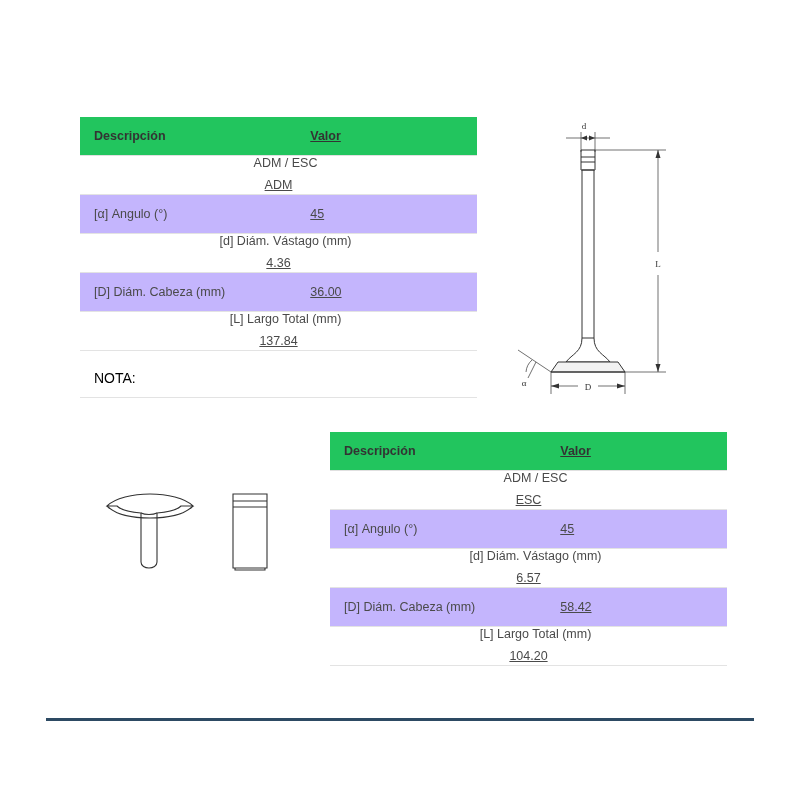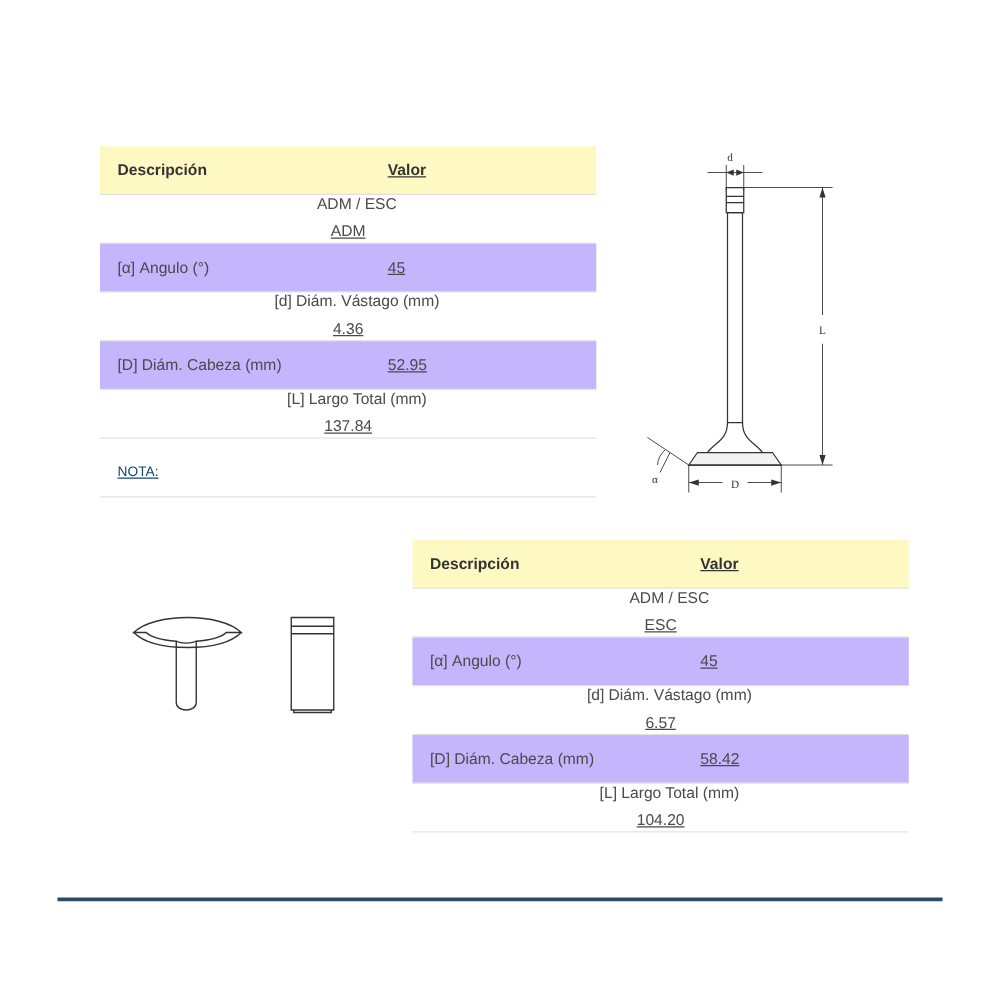--- a/index.html
+++ b/index.html
@@ -29,21 +29,21 @@
     font-size: 12.5px;
   }
   .spec-table .row {
     display: flex;
     align-items: center;
     height: 39px;
     border-bottom: 1px solid #e3e3e3;
     box-sizing: border-box;
   }
   .spec-table .row.head {
-    background: #fef9c3;
+    background: #22c55e;
     color: #3a3a3a;
     font-weight: bold;
     border-bottom: 1px solid #e0e0e0;
   }
   .spec-table .row.alt {
     background: #c4b5fd;
   }
   .spec-table .row.plain {
     background: #ffffff;
     flex-direction: column;
@@ -79,23 +79,22 @@
     width: 397px;
     height: 40px;
     border-bottom: 1px solid #e3e3e3;
     box-sizing: border-box;
     display: flex;
     align-items: center;
     background: #ffffff;
   }
   #note-block .note-label {
     padding-left: 14px;
-    font-size: 11px;
-    color: #0c4a6e;
-    text-decoration: underline;
+    font-size: 14px;
+    color: #000000;
   }
 
   
   #table-esc {
     left: 330px;
     top: 432px;
     width: 397px;
   }
 
   
@@ -148,21 +147,21 @@
     <div class="row alt">
       <div class="c-desc">[α] Angulo (°)</div>
       <div class="c-val">45</div>
     </div>
     <div class="row plain">
       <div class="c-desc">[d] Diám. Vástago (mm)</div>
       <div class="c-val">4.36</div>
     </div>
     <div class="row alt">
       <div class="c-desc">[D] Diám. Cabeza (mm)</div>
-      <div class="c-val">52.95</div>
+      <div class="c-val">36.00</div>
     </div>
     <div class="row plain">
       <div class="c-desc">[L] Largo Total (mm)</div>
       <div class="c-val">137.84</div>
     </div>
   </div>
 
   <div id="note-block">
     <div class="note-label">NOTA:</div>
     <div class="note-value"></div>

